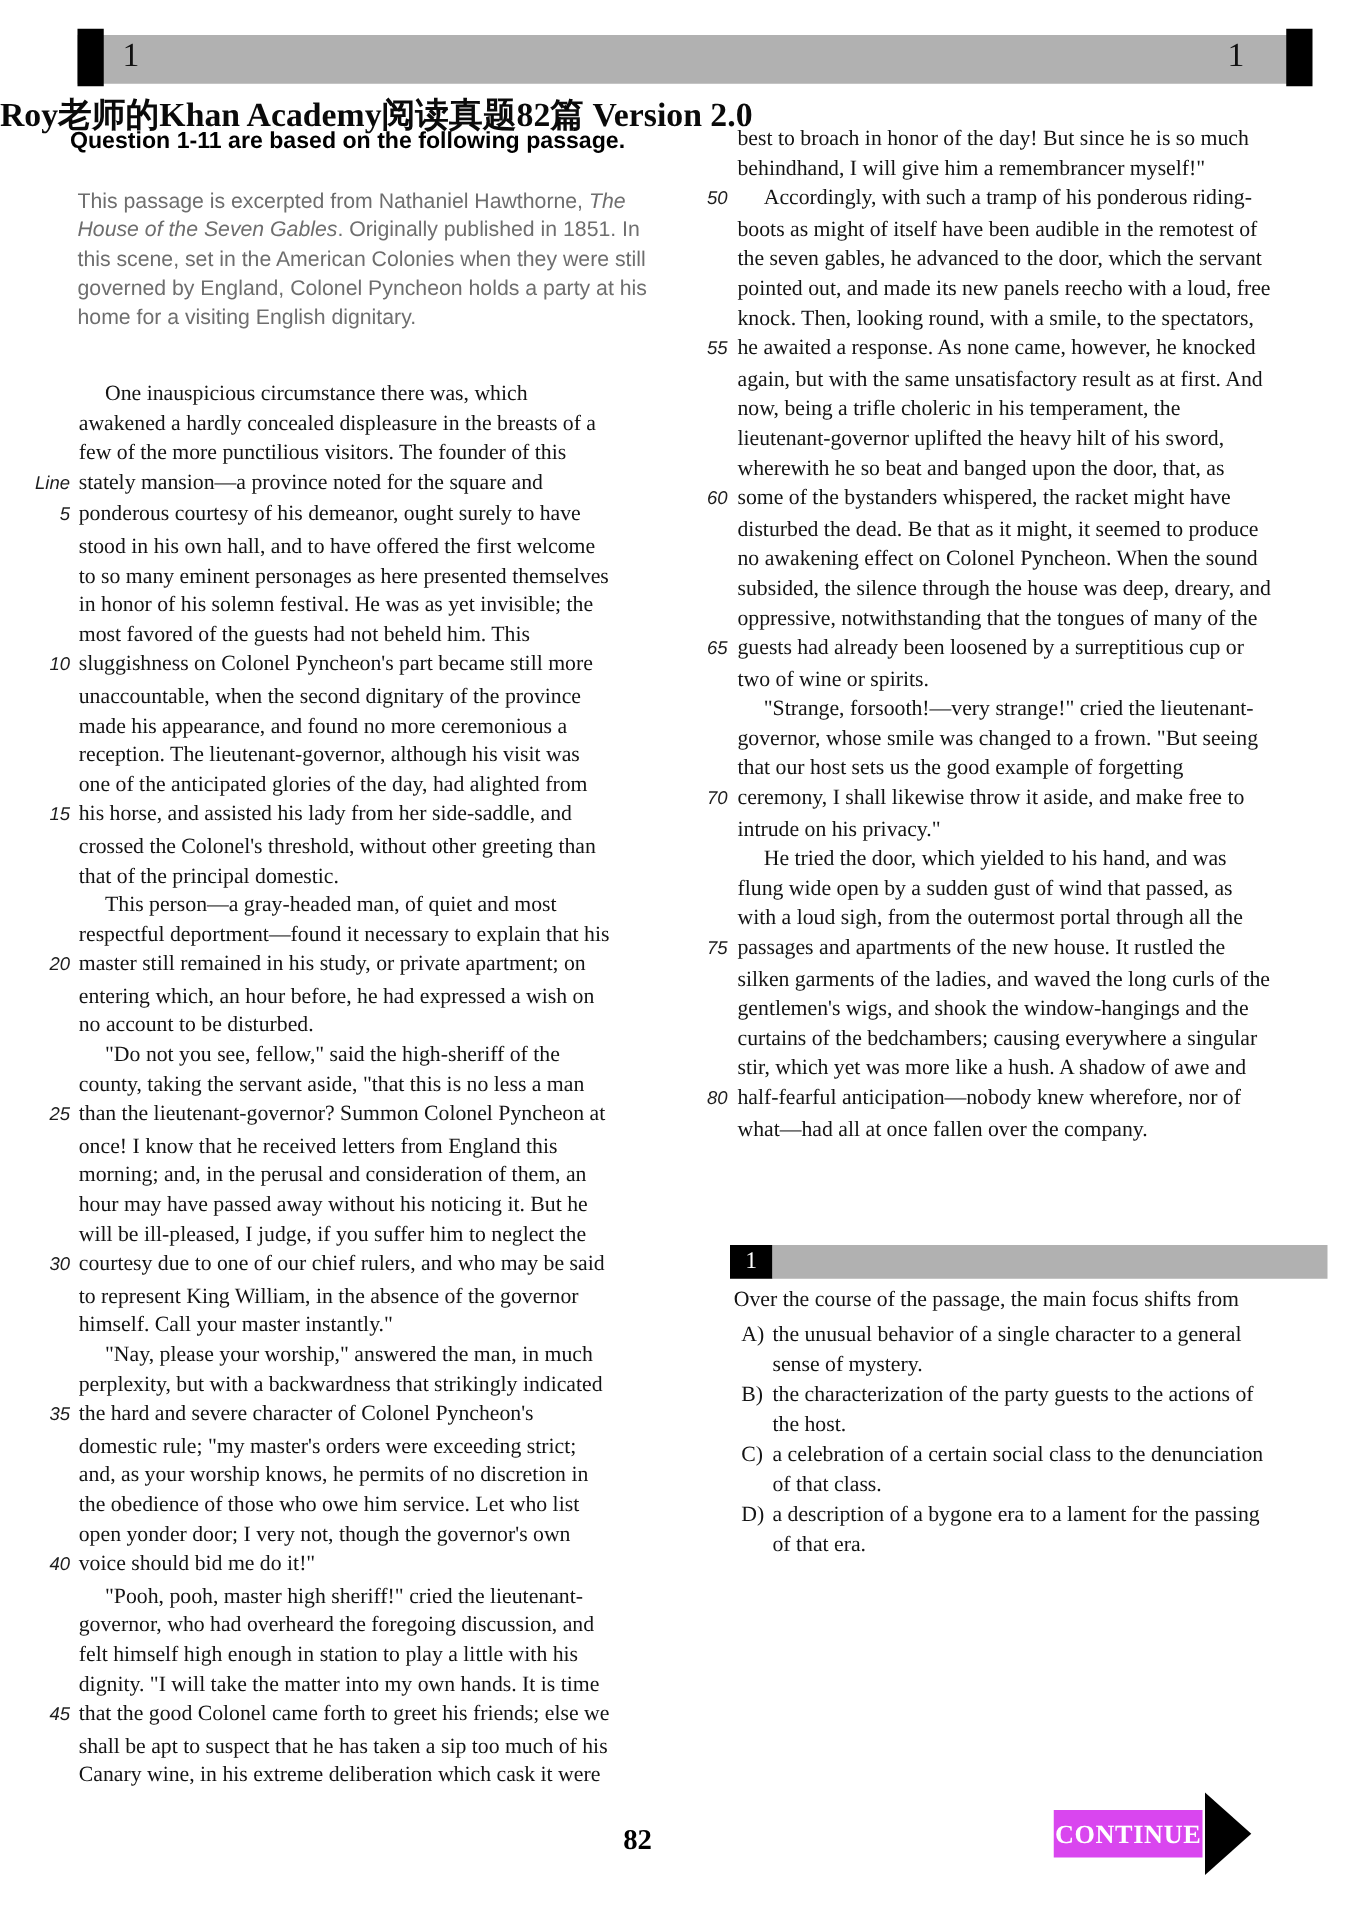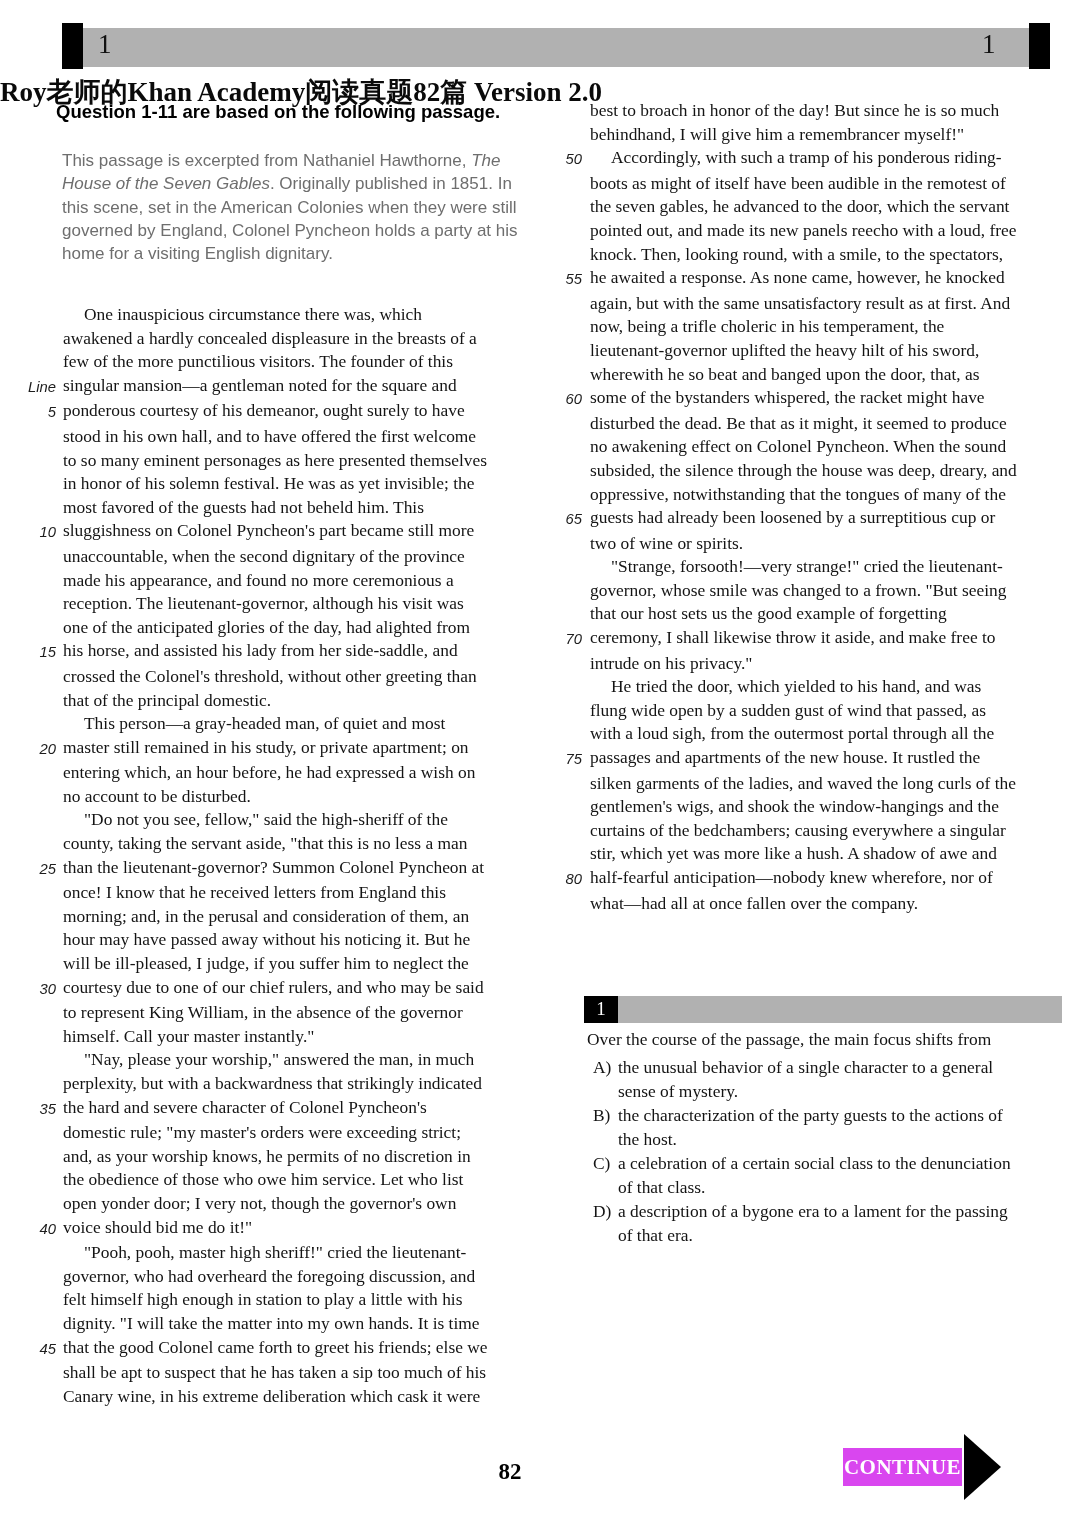--- a/index.html
+++ b/index.html
@@ -87,21 +87,21 @@
       <div class="pline">
         <span class="lnum"></span>
         <span class="ltext">awakened a hardly concealed displeasure in the breasts of a</span>
       </div>
       <div class="pline">
         <span class="lnum"></span>
         <span class="ltext">few of the more punctilious visitors. The founder of this</span>
       </div>
       <div class="pline">
         <span class="lnum">Line</span>
-        <span class="ltext">singular mansion—a gentleman noted for the square and</span>
+        <span class="ltext">stately mansion—a province noted for the square and</span>
       </div>
       <div class="pline">
         <span class="lnum">5</span>
         <span class="ltext">ponderous courtesy of his demeanor, ought surely to have</span>
       </div>
       <div class="pline">
         <span class="lnum"></span>
         <span class="ltext">stood in his own hall, and to have offered the first welcome</span>
       </div>
       <div class="pline">
@@ -144,20 +144,24 @@
         <span class="lnum"></span>
         <span class="ltext">crossed the Colonel's threshold, without other greeting than</span>
       </div>
       <div class="pline">
         <span class="lnum"></span>
         <span class="ltext">that of the principal domestic.</span>
       </div>
       <div class="pline">
         <span class="lnum"></span>
         <span class="ltext ind">This person—a gray-headed man, of quiet and most</span>
+      </div>
+      <div class="pline">
+        <span class="lnum"></span>
+        <span class="ltext">respectful deportment—found it necessary to explain that his</span>
       </div>
       <div class="pline">
         <span class="lnum">20</span>
         <span class="ltext">master still remained in his study, or private apartment; on</span>
       </div>
       <div class="pline">
         <span class="lnum"></span>
         <span class="ltext">entering which, an hour before, he had expressed a wish on</span>
       </div>
       <div class="pline">

